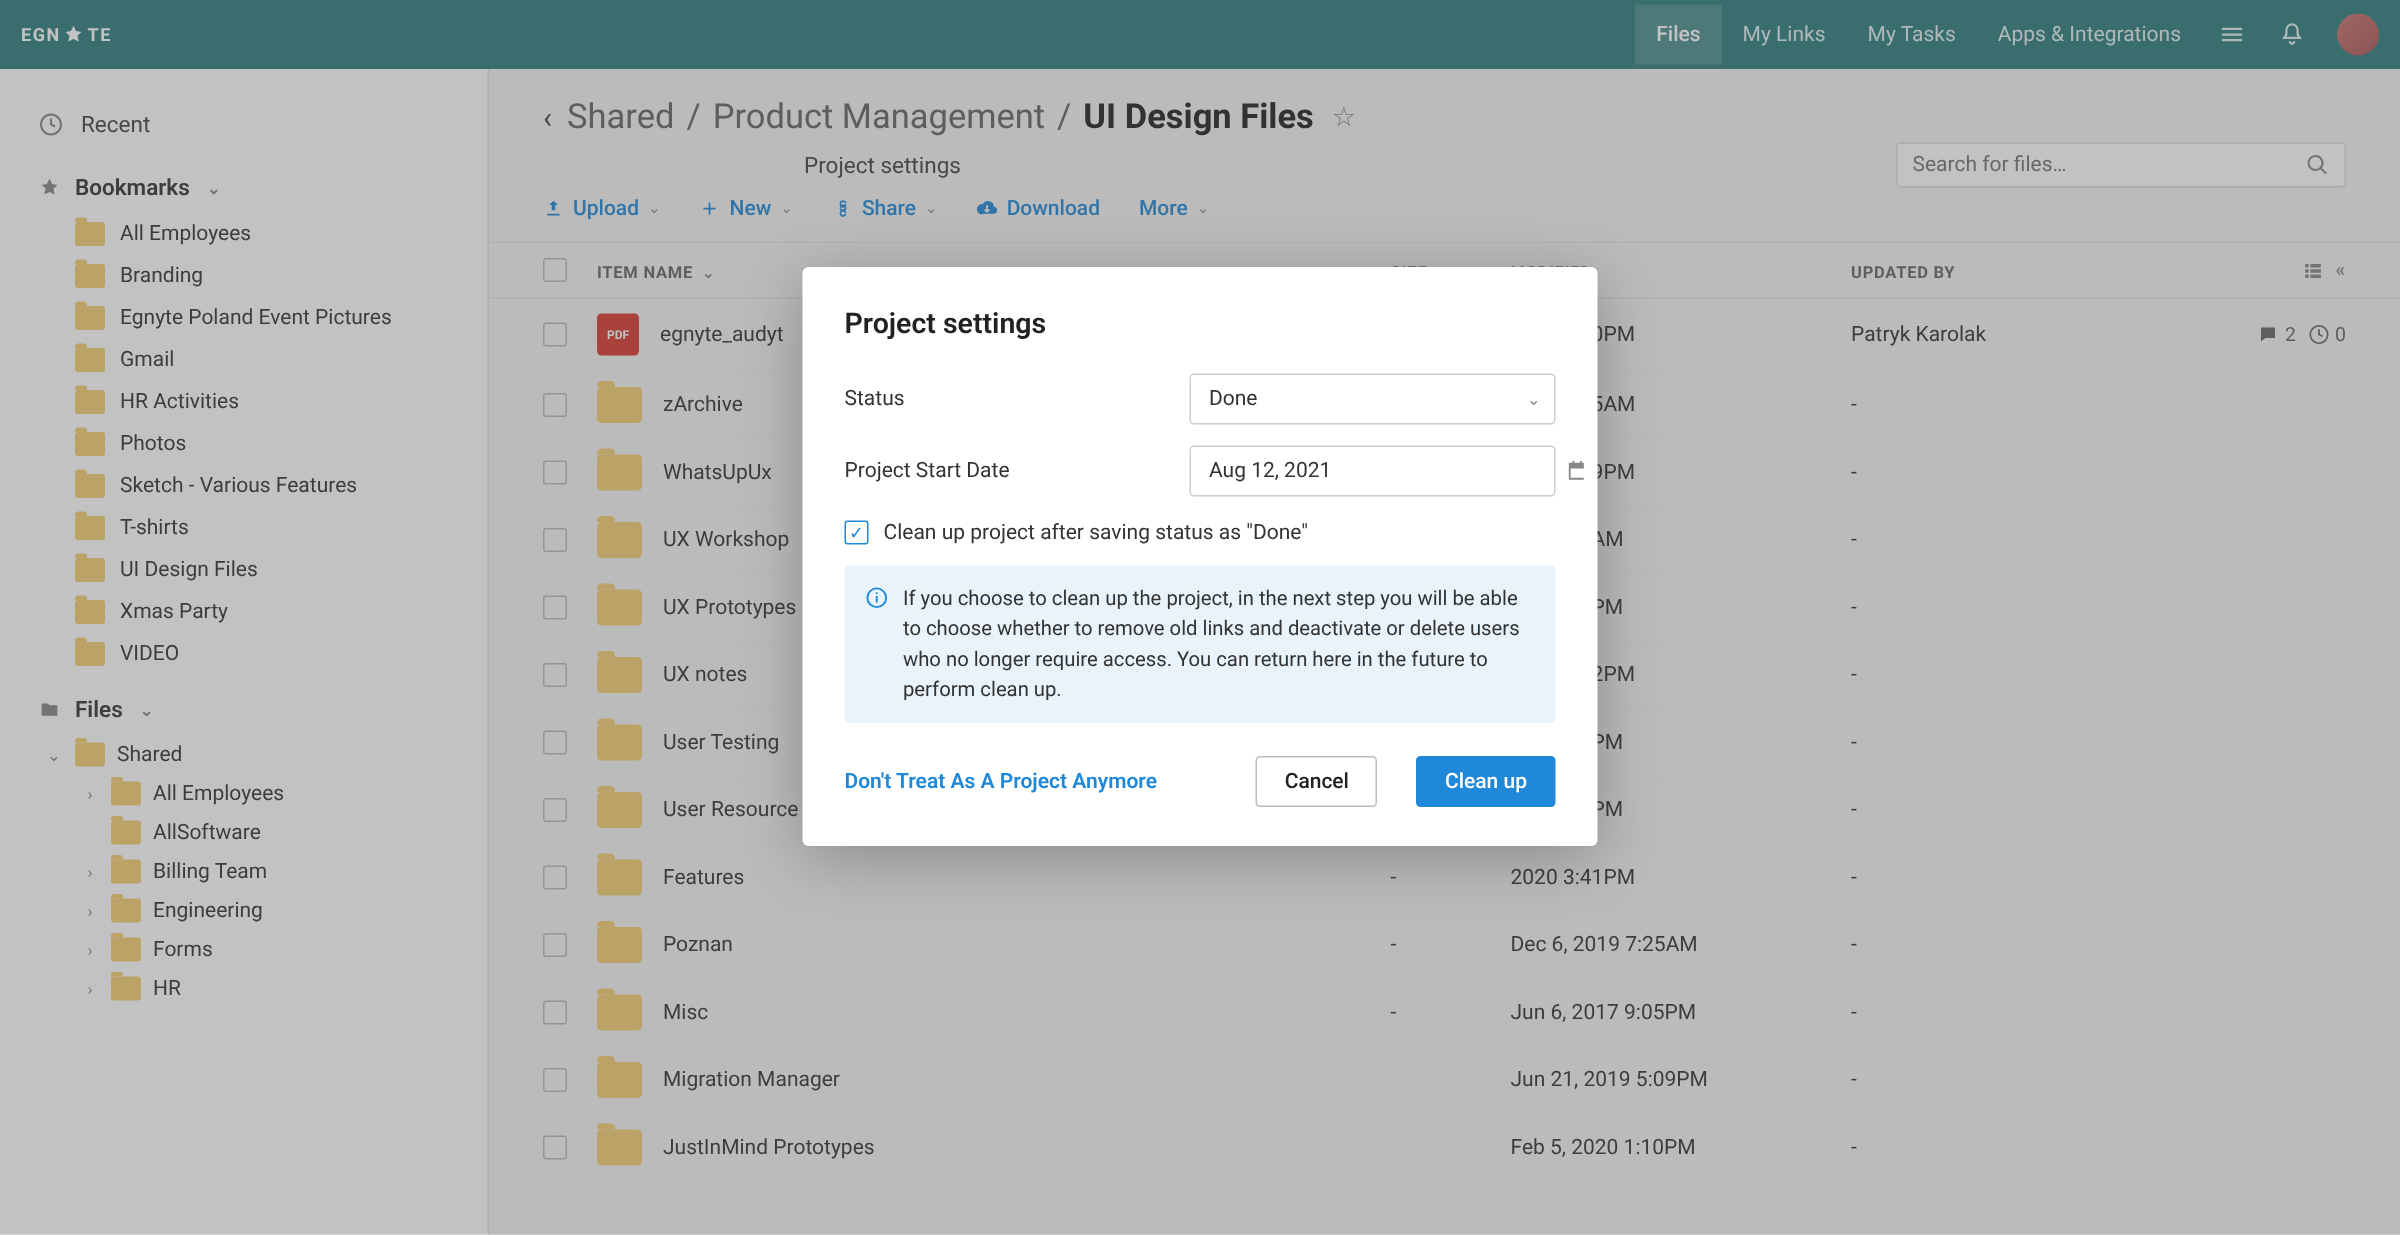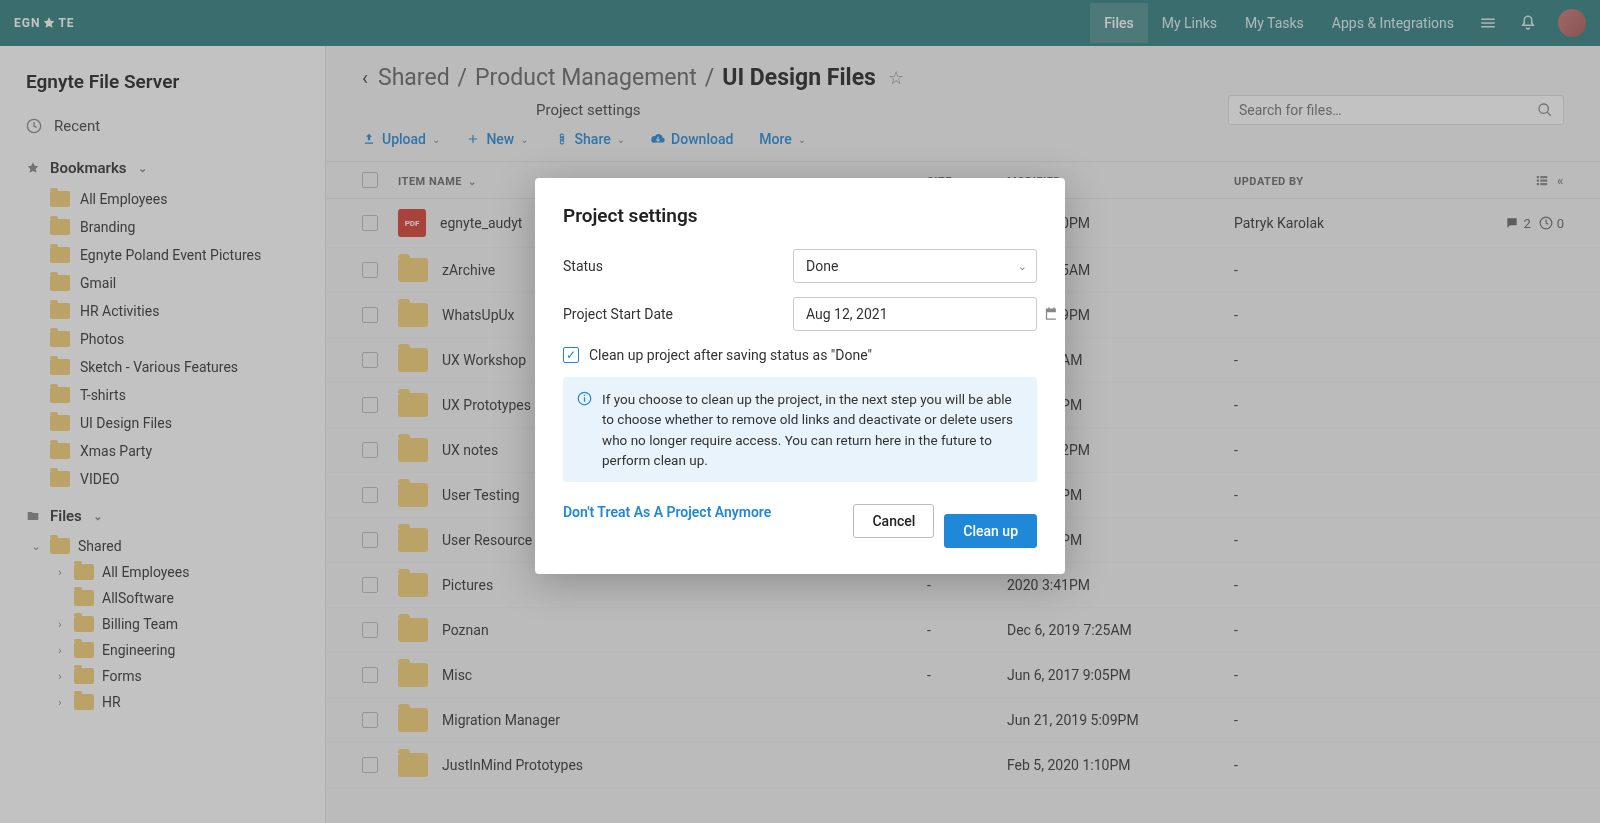--- a/index.html
+++ b/index.html
@@ -34,21 +34,21 @@
 .breadcrumb .current { font-weight: 700; color: #222; }
 .breadcrumb .back { font-size: 20px; color: #444; cursor: pointer; margin-right: 2px; }
 .breadcrumb .star { font-size: 18px; color: #888; cursor: pointer; margin-left: 4px; }
 .subtitle-row { display: flex; align-items: center; padding: 0 36px; }
 .subtitle { font-size: 15px; color: #444; margin: 0 0 0 174px; }
 .search-wrap { margin-left: auto; }
 .toolbar { display: flex; align-items: center; gap: 26px; padding: 6px 36px 14px; font-size: 14px; color: #2088d8; }
 .toolbar-btn { display: flex; align-items: center; gap: 6px; cursor: pointer; font-weight: 500; }
 .toolbar-btn svg { width: 14px; height: 14px; fill: #2088d8; }
 .toolbar-chev { font-size: 10px; color: #888; }
-.search-box { display: flex; align-items: center; width: 336px; background: #fff; border: 1px solid #ddd; border-radius: 3px; padding: 6px 10px; }
+.search-box { display: flex; align-items: center; width: 300px; background: #fff; border: 1px solid #ddd; border-radius: 3px; padding: 6px 10px; }
 .search-box input { border: none; outline: none; flex: 1; font-size: 14px; color: #666; background: transparent; }
 .search-box svg { width: 16px; height: 16px; fill: #888; }
 
 .table { flex: 1; overflow-y: auto; }
 .table-header { display: flex; align-items: flex-end; padding: 10px 36px; border-top: 1px solid #e6e6e6; border-bottom: 1px solid #e6e6e6; font-size: 11px; font-weight: 700; color: #666; letter-spacing: 0.5px; }
 .col-chk { width: 36px; }
 .col-name { flex: 1; display: flex; align-items: center; gap: 6px; }
 .col-size { width: 80px; }
 .col-mod { width: 190px; }
 .col-by { width: 240px; margin-left: 37px; }
@@ -68,26 +68,26 @@
 .form-row label { width: 230px; font-size: 14px; color: #333; }
 .form-row .field { flex: 1; position: relative; }
 .form-row select, .form-row input[type=text] { width: 100%; padding: 8px 12px; border: 1px solid #ccc; border-radius: 3px; font-size: 14px; color: #333; background: #fff; appearance: none; }
 .sel-chev { position: absolute; right: 10px; top: 11px; font-size: 11px; color: #888; pointer-events: none; }
 .cal-icon { position: absolute; right: -22px; top: 9px; color: #888; }
 .cal-icon svg { width: 15px; height: 15px; fill: #888; }
 .check-row { display: flex; align-items: center; gap: 10px; margin: 16px 0 14px; font-size: 14px; color: #333; }
 .check-row .cb { width: 16px; height: 16px; border: 1.5px solid #2088d8; border-radius: 2px; display: flex; align-items: center; justify-content: center; color: #2088d8; font-size: 12px; }
 .info-box { background: #e8f3fb; border-radius: 3px; padding: 12px 14px; display: flex; gap: 10px; font-size: 13.5px; line-height: 1.5; color: #333; margin-bottom: 22px; }
 .info-box svg { width: 15px; height: 15px; fill: #2088d8; flex-shrink: 0; margin-top: 2px; }
-.modal-actions { display: flex; align-items: flex-start; gap: 10px; }
+.modal-actions { display: flex; align-items: center; gap: 26px; }
 .link-btn { color: #2088d8; font-size: 14px; font-weight: 600; cursor: pointer; }
 .modal-actions .spacer { flex: 1; }
 .btn { padding: 8px 18px; border-radius: 3px; font-size: 14px; cursor: pointer; font-weight: 500; }
 .btn-secondary { background: #fff; border: 1px solid #bbb; color: #222; }
-.btn-primary { background: #2088d8; border: 1px solid #2088d8; color: #fff; margin-top: 10px; }
+.btn-primary { background: #2088d8; border: 1px solid #2088d8; color: #fff; }
 </style>
 </head>
 <body>
 
 <div class="topbar">
   <div class="logo">EGN<svg viewBox="0 0 24 24">
         <path fill="#fff" d="M12 2l3 6 6 1-4.5 4.5L18 20l-6-3-6 3 1.5-6.5L3 9l6-1z"></path>
       </svg>TE</div>
   <div class="topbar-spacer"></div>
   <div class="topbar-nav">
@@ -104,21 +104,20 @@
   <div class="topbar-icon">
       <svg width="18" height="18" viewBox="0 0 24 24">
         <path fill="none" stroke="#e0f0f0" stroke-width="2" d="M12 3a5 5 0 0 0-5 5v4l-2 3h14l-2-3V8a5 5 0 0 0-5-5zm-2 15a2 2 0 0 0 4 0"></path>
       </svg>
     </div>
   <div class="avatar"></div>
 </div>
 
 <div class="app-body">
   <div class="sidebar">
-    <div class="sidebar-title">Egnyte File Server</div>
     <div class="side-nav">
       <svg viewBox="0 0 24 24">
           <path fill="none" stroke="#888" stroke-width="2" d="M12 2a10 10 0 1 0 0 20 10 10 0 0 0 0-20zm0 4v6l4 2"></path>
         </svg>
       <span>Recent</span>
     </div>
     <div class="side-section">
       <svg viewBox="0 0 24 24">
           <path d="M12 2l3 6 6 1-4.5 4.5L18 20l-6-3-6 3 1.5-6.5L3 9l6-1z"></path>
         </svg>
@@ -399,21 +398,21 @@
             <div class="col-mod">017 9:05PM</div>
             <div class="col-by">-</div>
             <div class="col-meta"></div>
           </div>
           <div class="table-row">
             <div class="col-chk">
               <div class="chk"></div>
             </div>
             <div class="col-name item-name">
               <span class="folder-big"></span>
-              <span>Pictures</span>
+              <span>Features</span>
             </div>
             <div class="col-size">-</div>
             <div class="col-mod">2020 3:41PM</div>
             <div class="col-by">-</div>
             <div class="col-meta"></div>
           </div>
           <div class="table-row">
             <div class="col-chk">
               <div class="chk"></div>
             </div>

